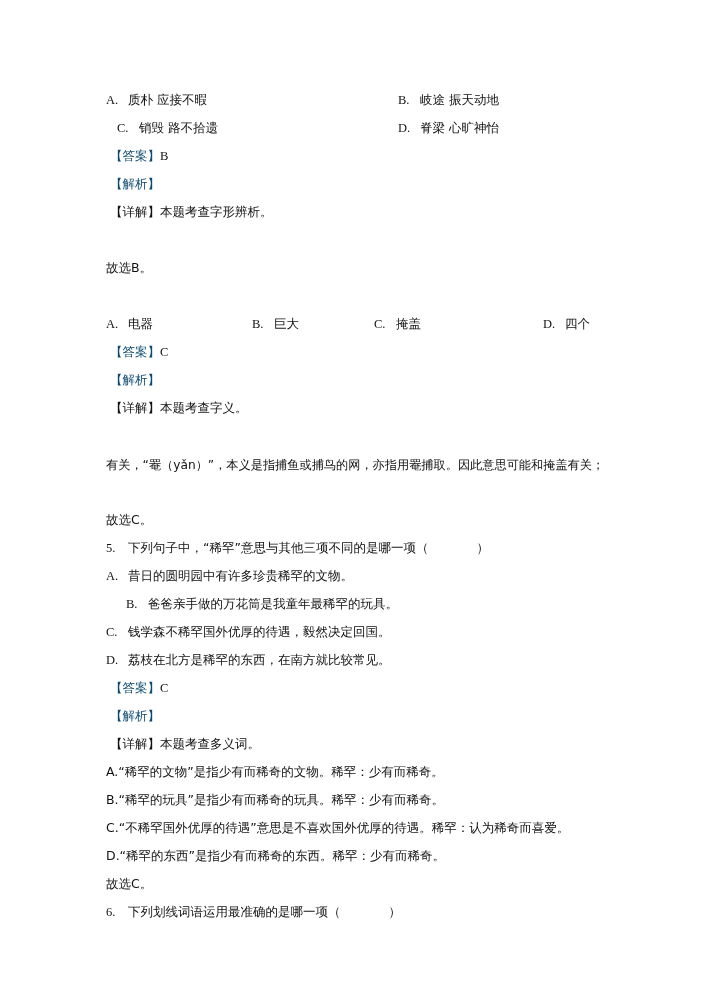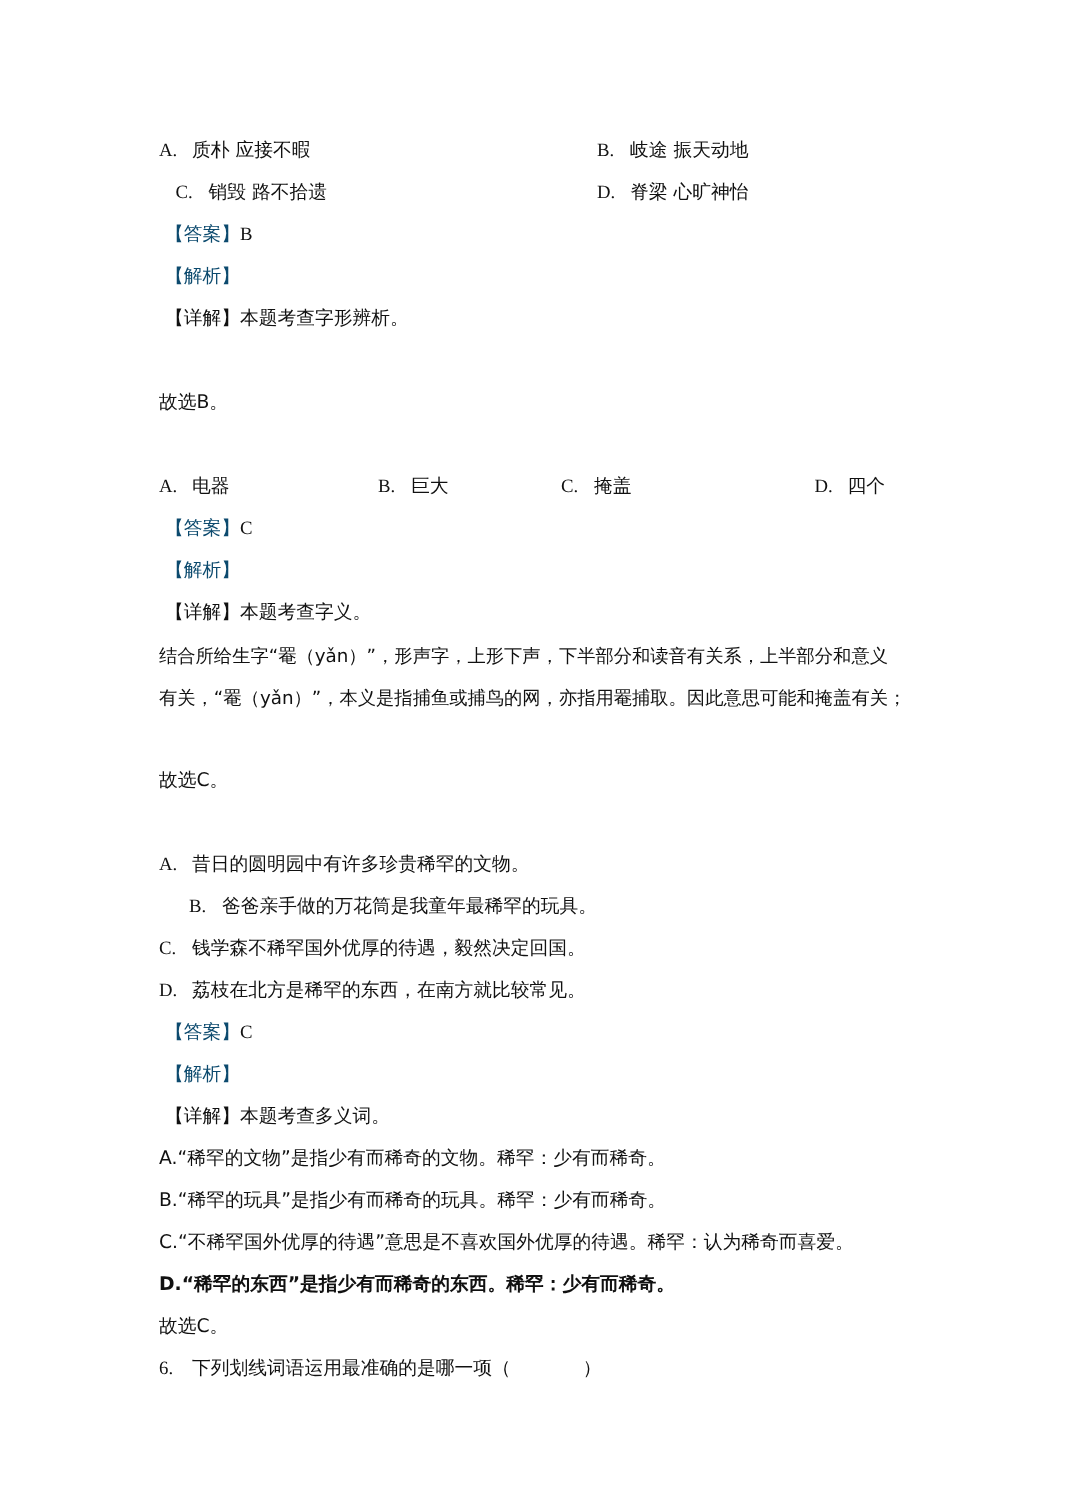--- a/index.html
+++ b/index.html
@@ -113,30 +113,31 @@
 
   <div class="line" style="top:344px; left:110px;">
     <span class="tag-blue">【答案】</span><span class="serif">C</span>
   </div>
   <div class="line" style="top:372px; left:110px;">
     <span class="tag-blue">【解析】</span>
   </div>
   <div class="line" style="top:400px; left:110px;">
     <span class="tag-black">【详解】</span><span>本题考查字义。</span>
   </div>
-  <div class="line" style="top:429px; font-size:12.2px;">
-    <span>结合所给生字“罨（yǎn）”，形声字，上形下声，下半部分和读音有关系，上半部分和意义</span>
-  </div>
   <div class="line" style="top:457px; font-size:12.2px;">
     <span>有关，“罨（yǎn）”，本义是指捕鱼或捕鸟的网，亦指用罨捕取。因此意思可能和掩盖有关；</span>
   </div>
   <div class="line" style="top:512px;">
     <span>故选C。</span>
   </div>
 
+  <div class="line" style="top:540px;">
+    <span class="qnum">5.</span>
+    <span>下列句子中，“稀罕”意思与其他三项不同的是哪一项（</span><span class="blank" style="width:48px;"></span><span>）</span>
+  </div>
   <div class="opt" style="left:106px; top:568px;">
     <span class="letter">A.</span>
     <span>昔日的圆明园中有许多珍贵稀罕的文物。</span>
   </div>
   <div class="opt" style="left:106px; top:596px;margin-left:20px;">
     <span class="letter">B.</span>
     <span>爸爸亲手做的万花筒是我童年最稀罕的玩具。</span>
   </div>
   <div class="opt" style="left:106px; top:624px;">
     <span class="letter">C.</span>
@@ -158,21 +159,21 @@
   </div>
   <div class="line" style="top:792px;">
     <span>B.“稀罕的玩具”是指少有而稀奇的玩具。稀罕：少有而稀奇。</span>
   </div>
   <div class="line" style="top:764px;">
     <span>A.“稀罕的文物”是指少有而稀奇的文物。稀罕：少有而稀奇。</span>
   </div>
   <div class="line" style="top:820px;">
     <span>C.“不稀罕国外优厚的待遇”意思是不喜欢国外优厚的待遇。稀罕：认为稀奇而喜爱。</span>
   </div>
-  <div class="line" style="top:848px;font-weight:bold;">
+  <div class="line" style="top:848px;">
     <span>D.“稀罕的东西”是指少有而稀奇的东西。稀罕：少有而稀奇。</span>
   </div>
   <div class="line" style="top:876px;">
     <span>故选C。</span>
   </div>
 
   <div class="line" style="top:904px;">
     <span class="qnum">6.</span>
     <span>下列划线词语运用最准确的是哪一项（</span><span class="blank" style="width:48px;"></span><span>）</span>
   </div>

